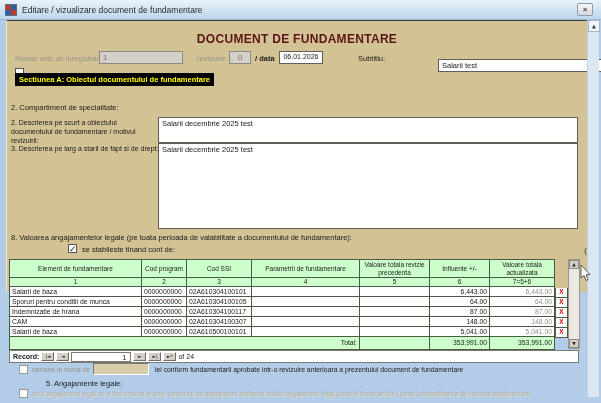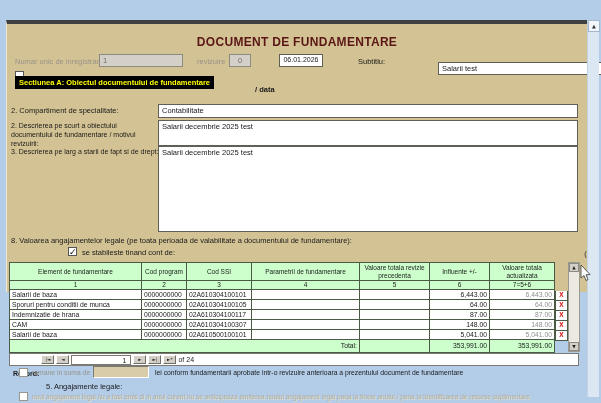--- a/index.html
+++ b/index.html
@@ -14,34 +14,34 @@
     display:grid; grid-template-columns:5px 5px; grid-gap:0; }
   .app-icon .r { background:#c0392b; }
   .app-icon .b { background:#2e5fa3; }
   .title-text { font-size:8.5px; color:#2a2a2a; margin-left:5px; }
   .close-btn { position:absolute; right:8px; top:3px; width:16px; height:13px;
     background:linear-gradient(#f6f6f6,#d5d9dd); border:1px solid #8b9aaa; border-radius:2px;
     font-size:8px; color:#444; text-align:center; line-height:11px; font-weight:bold; }
 
   
   .client { position:absolute; left:6px; top:20px; width:581px; height:272px;
-    background:#d3c293; border-top:4px solid #404040; border-left:1px solid #efe9d6;
+    background:#d3c293; border-top:1px solid #404040; border-left:1px solid #efe9d6;
     font-size:7.5px; color:#1a1a1a; }
 
   
   .vscroll { position:absolute; left:587px; top:20px; width:12px; height:377px; background:#dbe7f2; border-left:1px solid #c2d2e2; }
   .vscroll .btn { width:12px; height:12px; background:#f3f7fb; border:1px solid #a3b8cd;
     font-size:5px; color:#333; text-align:center; line-height:10px; font-family:"DejaVu Sans", sans-serif; }
 
   .doc-title { position:absolute; left:0; top:11px; width:100%; text-align:center;
     font-size:12px; font-weight:bold; color:#5a1616; letter-spacing:0.3px; }
 
   .lbl { position:absolute; white-space:nowrap; }
   .lbl.gray { color:#97938a; }
-  .bold { font-weight:bold;margin-top:28px; }
+  .bold { font-weight:bold; }
 
   .ibox { position:absolute; background:#fff; border:1px solid #5f5f58; font-size:7.5px;
     padding:1px 3px; overflow:hidden; white-space:nowrap; }
   .ibox.disabled { background:#d4d0c8; color:#6e6e68; border-color:#8b8b83; }
   .ibox.sunken { background:#d9cda9; border-color:#7a7a72 #ffffff #ffffff #7a7a72; border-style:solid; border-width:1px; }
 
   .cb { position:absolute; width:9px; height:9px; background:#fff; border:1px solid #555;
     font-size:9px; line-height:8px; text-align:center; color:#111; font-family:"DejaVu Sans", sans-serif; }
   .cb.disabled { border-color:#9a968c; }
 
@@ -79,40 +79,49 @@
   .recnav .nval { width:60px; height:10px; border:1px solid #7a7a72; background:#fff;
     text-align:right; padding-right:4px; line-height:9px; }
 
   .cursor { position:absolute; left:580px; top:264px; width:12px; height:18px; }
 </style>
 </head>
 <body>
 
 <div class="window">
 
+  <div class="titlebar">
+    <div class="app-icon">
+      <span class="r"></span>
+        <span class="b"></span>
+      <span class="b"></span>
+        <span class="r"></span>
+    </div>
+    <span class="title-text">Editare / vizualizare document de fundamentare</span>
+    <div class="close-btn">×</div>
+  </div>
 
   <div class="client">
 
     <div class="doc-title">DOCUMENT DE FUNDAMENTARE</div>
 
     <span class="lbl gray" style="left:8px; top:33px;">Numar unic de inregistrare:</span>
     <div class="ibox disabled" style="left:92px; top:30px; width:84px; height:13px;">1</div>
     <span class="lbl gray" style="left:190px; top:33px;">revizuire</span>
     <div class="ibox disabled" style="left:222px; top:30px; width:22px; height:13px; text-align:center;">0</div>
     <span class="lbl bold" style="left:248px; top:33px;">/ data</span>
     <div class="ibox" style="left:272px; top:30px; width:44px; height:13px; font-size:7px; text-align:center;">06.01.2026</div>
     <span class="lbl" style="left:351px; top:33px;">Subtitlu:</span>
     <div class="ibox" style="left:384px; top:38px; width:187px; height:13px;margin-left:47px;">Salarii test</div>
 
     <div class="cb" style="left:8px; top:47px;"></div>
 
     <div class="section-hdr" style="left:8px; top:52px;">Sectiunea A: Obiectul documentului de fundamentare</div>
 
     <span class="lbl" style="left:4px; top:82px;">2. Compartiment de specialitate:</span>
-    <div class="ibox" style="left:151px; top:80px; width:420px; height:14px;">Contabilitate</div>
 
     <span class="lbl" style="left:4px; top:97px; width:146px; white-space:normal; font-size:7px; line-height:1.3;">2. Descrierea pe scurt a obiectului documentului de fundamentare / motivul revizuirii:</span>
     <div class="ibox" style="left:151px; top:96px; width:420px; height:26px; white-space:normal; line-height:1.2;">Salarii decembrie 2025 test</div>
 
     <span class="lbl" style="left:4px; top:124px; font-size:7px;">3. Descrierea pe larg a starii de fapt si de drept:</span>
     <div class="ibox" style="left:151px; top:122px; width:420px; height:86px; white-space:normal; line-height:1.2;">Salarii decembrie 2025 test</div>
 
     <span class="lbl" style="left:4px; top:212px;">8. Valoarea angajamentelor legale (pe toata perioada de valabilitate a documentului de fundamentare):</span>
     <div class="cb" style="left:61px; top:223px;"><span>✓</span></div>
     <span class="lbl" style="left:75px; top:224px;text-align:center;">se stabileste tinand cont de:</span>

